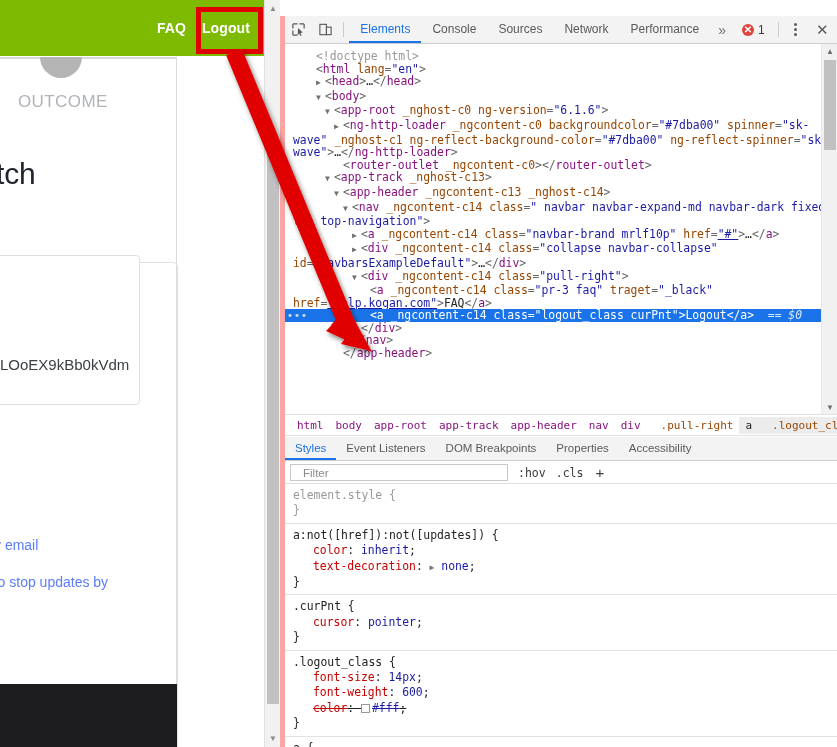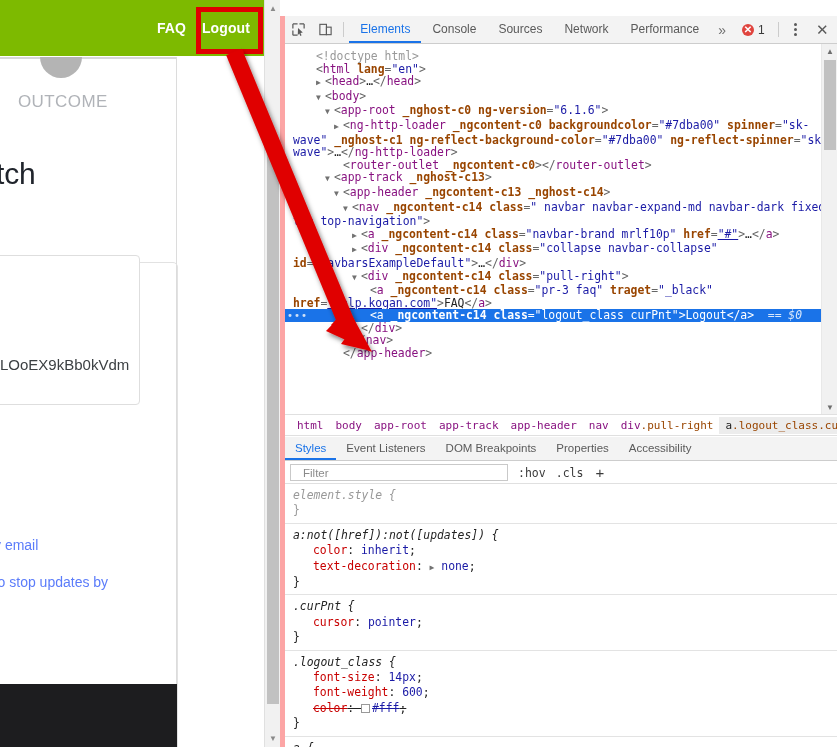--- a/index.html
+++ b/index.html
@@ -166,21 +166,21 @@
   }
   .dom-row.sel .tg, .dom-row.sel .at, .dom-row.sel .av,
   .dom-row.sel .pn, .dom-row.sel .tx, .dom-row.sel .cm { color: #fff; }
   .dom-row.sel .dollar { color: #d9e8fb; font-style: italic; }
   .dom-row.sel .ellip {
     position: absolute; left: 2px; top: 1px;
     color: #cfe0f7; letter-spacing: 1px; font-size: 10px;
   }
   .tg { color: #881280; }      
   .pn { color: #666; }         
-  .at { color: #994500; font-weight: bold; }      
+  .at { color: #994500; }      
   .av { color: #1a1aa6; }      
   .tx { color: #222; }         
   .cm { color: #999; }         
   .lnk { color: #1a1aa6; text-decoration: underline; }
   .tri {
     display: inline-block; width: 9px; color: #727272; font-size: 8px;
   }
   .dollar { color: #888; font-style: italic; }
 
   #dom-scroll {
@@ -206,21 +206,21 @@
     width: 557px; height: 22px;
     background: #fff; border-top: 1px solid #e0e0e0;
     border-bottom: 1px solid #e0e0e0;
     display: flex; align-items: center;
     font-family: "DejaVu Sans Mono", monospace; font-size: 11px;
     padding-left: 6px; overflow: hidden;
   }
   .crumb {
     padding: 2px 6px; color: #881280; cursor: pointer; white-space: nowrap;
   }
-  .crumb .cls { color: #994500; }
+  .crumb .cls { color: #994500; margin-left: 20px; }
   .crumb.active { background: #ececec; color: #222; }
 
   
   #sub-tabs {
     position: absolute; left: 0; top: 421px;
     width: 557px; height: 24px;
     background: #f3f3f3; border-bottom: 1px solid #cdcdcd;
     display: flex; align-items: stretch;
   }
   .sub-tab {
@@ -252,21 +252,21 @@
     font-size: 11.5px; color: #3a3a3a; margin-left: 10px; cursor: pointer;
     font-family: "DejaVu Sans Mono", monospace;
   }
   #sf-plus { margin-left: 12px; font-size: 15px; color: #3a3a3a; cursor: pointer; }
 
   #rules {
     font-family: "DejaVu Sans Mono", monospace;
     font-size: 11.4px; line-height: 15.4px; color: #222;
   }
   .rule { padding: 4px 6px 4px 8px; border-bottom: 1px solid #e3e3e3; position: relative; }
-  .rule .sel-txt { color: #222; font-style: italic; }
+  .rule .sel-txt { color: #222; }
   .rule .origin {
     position: absolute; right: 26px; top: 4px;
     color: #999; font-size: 11.4px;
   }
   .rule.dim .sel-txt, .rule.dim .prop, .rule.dim .val, .rule.dim .brace { color: #999; }
   .decl { padding-left: 20px; }
   .prop { color: #c80000; }
   .val { color: #1a1aa6; }
   .strike { text-decoration: line-through; }
   .swatch {

